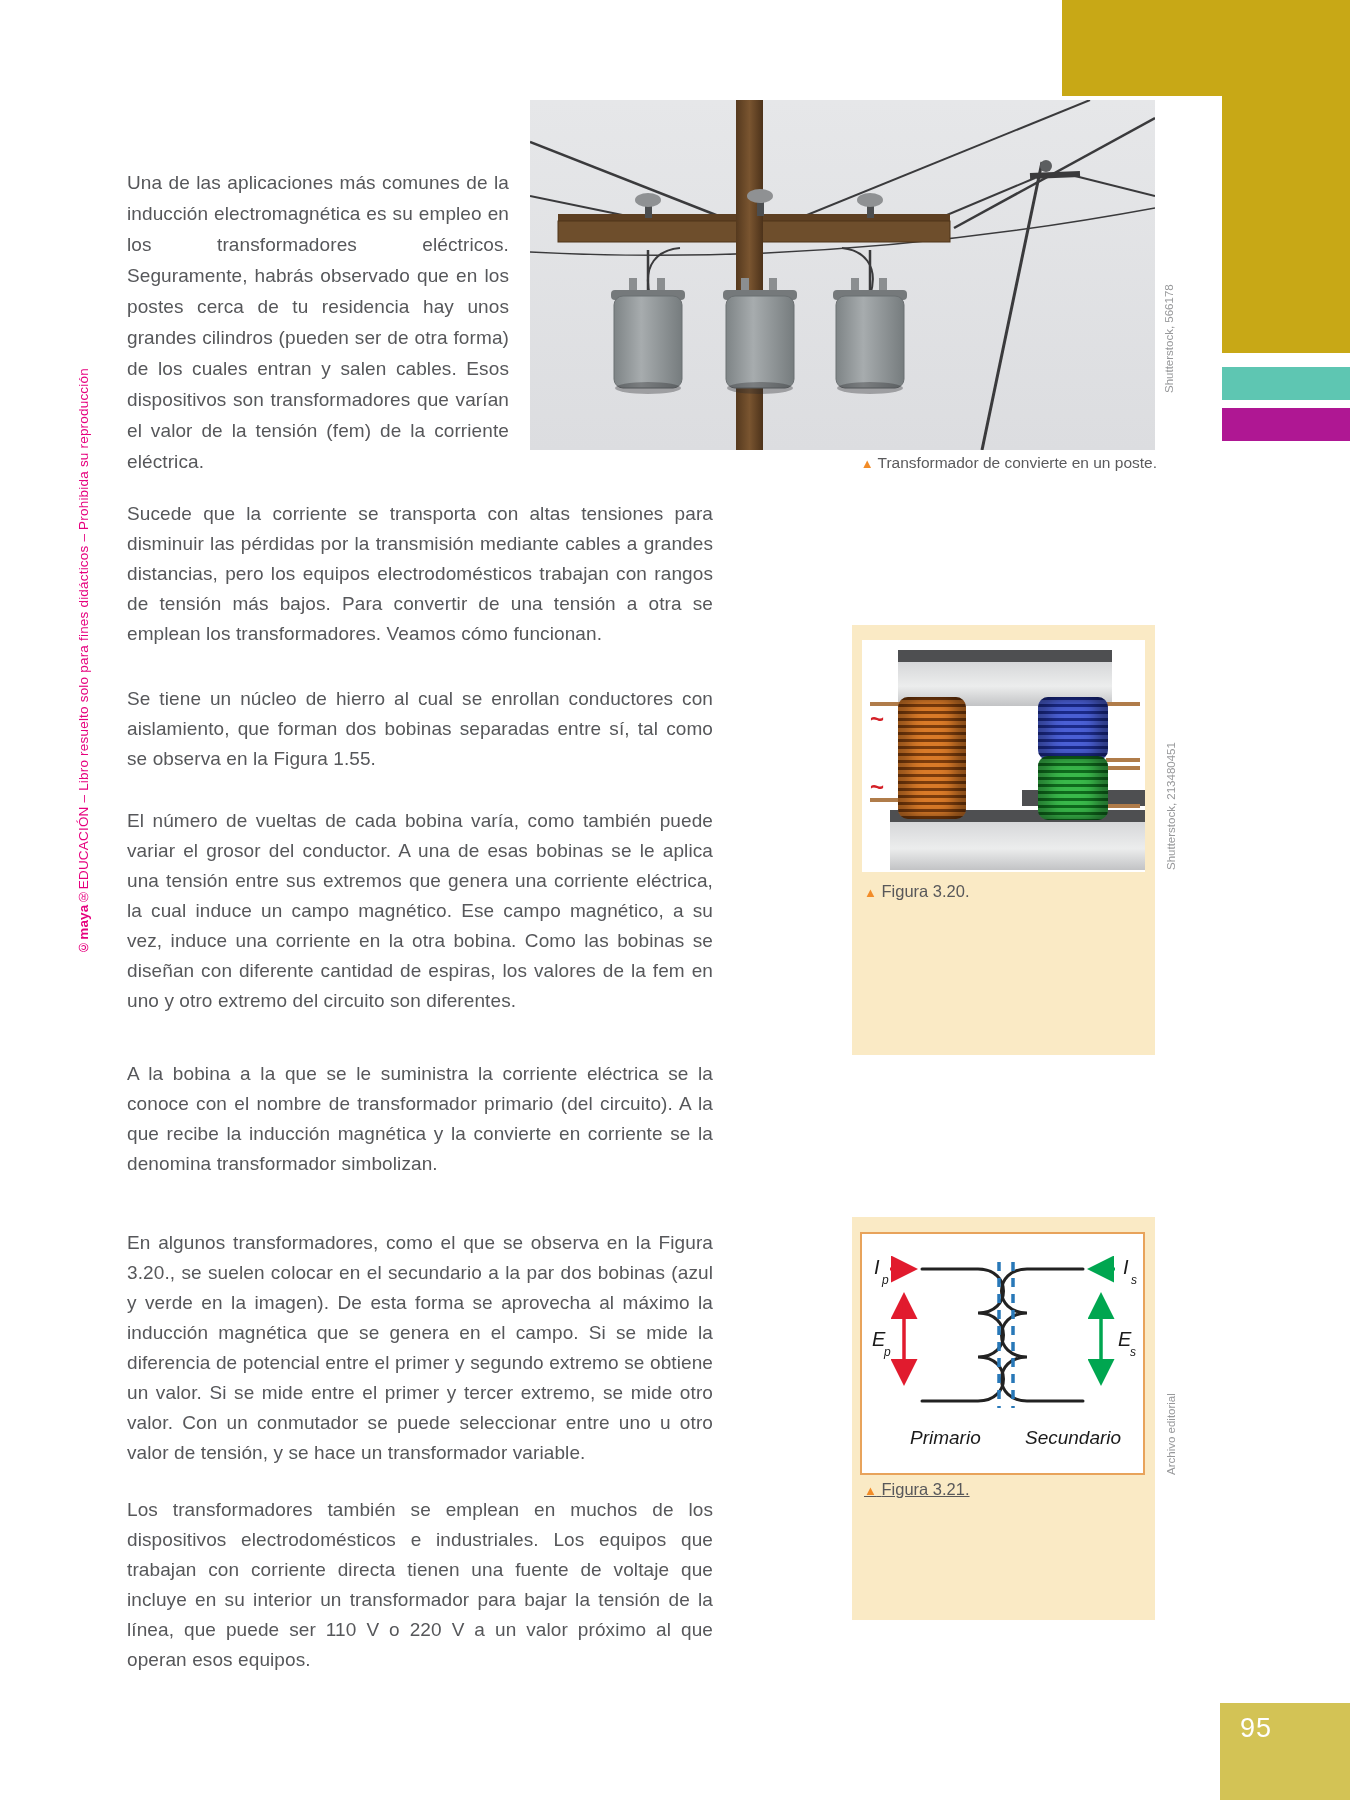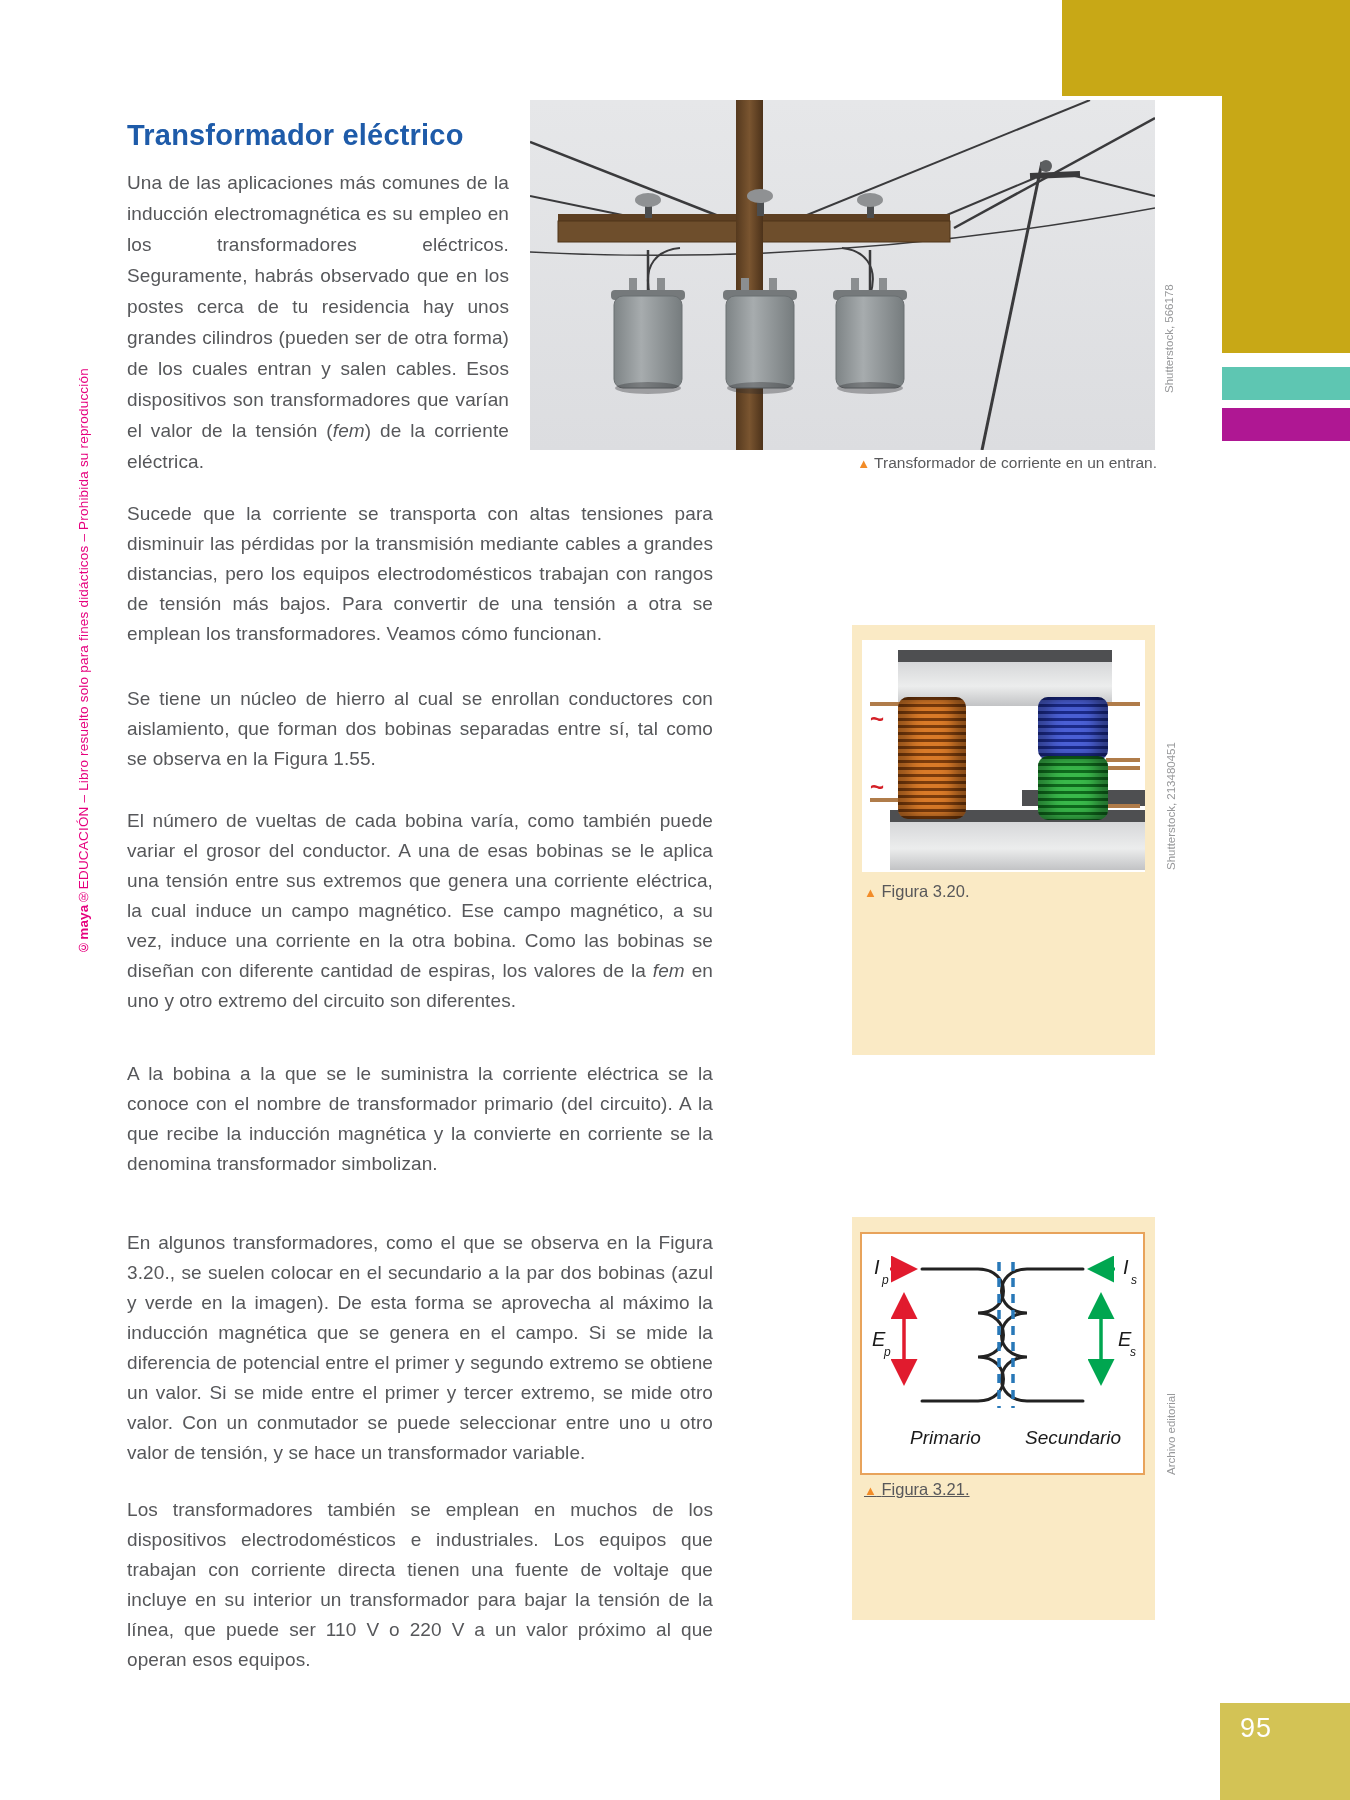--- a/index.html
+++ b/index.html
@@ -36,21 +36,21 @@
     color:#1e5ba9;font-size:29px;font-weight:bold;letter-spacing:.2px;
   }
   .para{
     position:absolute;color:#56575a;font-size:19px;line-height:31px;
     text-align:justify;letter-spacing:.1px;
   }
   .p1{left:127px;top:148px;width:382px;}
   .pw{left:127px;width:586px;line-height:30px;}
   .p2{top:480px;} .p3{top:665px;} .p4{top:787px;} .p5{top:1040px;}
   .p6{top:1196px;margin-top:32px;} .p7{top:1476px;}
-  .fem{font-style:italic;}
+  .fem{}
   
   .photo{position:absolute;left:530px;top:100px;width:625px;height:350px;}
   .photo-caption{
     position:absolute;left:530px;top:454px;width:627px;text-align:right;
     color:#5a5a5c;font-size:15.5px;
   }
   .tri{color:#f28c28;font-size:13px;}
   
   .figbox{position:absolute;left:852px;width:303px;background:#faeac5;}
   .figbox.f320{top:625px;height:430px;}
@@ -81,21 +81,20 @@
 
 <div class="page">
 
   <div class="gold-band"></div>
   <div class="gold-col"></div>
   <div class="teal-bar"></div>
   <div class="magenta-bar"></div>
 
   <div class="side-copy"><b>©maya</b><span>®EDUCACIÓN – Libro resuelto solo para fines didácticos – Prohibida su reproducción</span></div>
 
-  <h1 class="title">Transformador eléctrico</h1>
 
   <p class="para p1"><span>Una de las aplicaciones más comunes de la inducción electromagnética es su empleo en los transformadores eléctricos. Seguramente, habrás observado que en los postes cerca de tu residencia hay unos grandes cilindros (pueden ser de otra forma) de los cuales entran y salen cables. Esos dispositivos son transformadores que varían el valor de la tensión (</span><span class="fem">fem</span><span>) de la corriente eléctrica.</span></p>
   <p class="para pw p2">Sucede que la corriente se transporta con altas tensiones para disminuir las pérdidas por la transmisión mediante cables a grandes distancias, pero los equipos electrodomésticos trabajan con rangos de tensión más bajos. Para convertir de una tensión a otra se emplean los transformadores. Veamos cómo funcionan.</p>
   <p class="para pw p3">Se tiene un núcleo de hierro al cual se enrollan conductores con aislamiento, que forman dos bobinas separadas entre sí, tal como se observa en la Figura 1.55.</p>
   <p class="para pw p4"><span>El número de vueltas de cada bobina varía, como también puede variar el grosor del conductor. A una de esas bobinas se le aplica una tensión entre sus extremos que genera una corriente eléctrica, la cual induce un campo magnético. Ese campo magnético, a su vez, induce una corriente en la otra bobina. Como las bobinas se diseñan con diferente cantidad de espiras, los valores de la </span><span class="fem">fem</span><span> en uno y otro extremo del circuito son diferentes.</span></p>
   <p class="para pw p5">A la bobina a la que se le suministra la corriente eléctrica se la conoce con el nombre de transformador primario (del circuito). A la que recibe la inducción magnética y la convierte en corriente se la denomina transformador simbolizan.</p>
   <p class="para pw p6">En algunos transformadores, como el que se observa en la Figura 3.20., se suelen colocar en el secundario a la par dos bobinas (azul y verde en la imagen). De esta forma se aprovecha al máximo la inducción magnética que se genera en el campo. Si se mide la diferencia de potencial entre el primer y segundo extremo se obtiene un valor. Si se mide entre el primer y tercer extremo, se mide otro valor. Con un conmutador se puede seleccionar entre uno u otro valor de tensión, y se hace un transformador variable.</p>
   <p class="para pw p7">Los transformadores también se emplean en muchos de los dispositivos electrodomésticos e industriales. Los equipos que trabajan con corriente directa tienen una fuente de voltaje que incluye en su interior un transformador para bajar la tensión de la línea, que puede ser 110 V o 220 V a un valor próximo al que operan esos equipos.</p>
 
   <div class="photo">
@@ -176,21 +175,21 @@
         <g transform="translate(340,0)">
           <rect x="-19" y="178" width="8" height="14" fill="#8b8e90"></rect>
             <rect x="9" y="178" width="8" height="14" fill="#8b8e90"></rect>
           <rect x="-37" y="190" width="74" height="10" rx="4" fill="#75797b"></rect>
           <rect x="-34" y="196" width="68" height="92" rx="9" fill="url(#cyl)" stroke="#6b7072"></rect>
           <ellipse cx="0" cy="288" rx="33" ry="6" fill="rgba(40,40,42,.35)"></ellipse>
         </g>
       </g>
     </svg>
   </div>
-  <div class="photo-caption"><span class="tri">▲</span> <span>Transformador de corriente en un entran.</span></div>
+  <div class="photo-caption"><span class="tri">▲</span> <span>Transformador de convierte en un poste.</span></div>
   <div class="credit credit-photo">Shutterstock, 566178</div>
 
   <div class="figbox f320">
     <div class="fig-img">
 
       <div class="core-edge" style="left:36px;top:10px;width:214px;height:12px;"></div>
       <div class="core" style="left:36px;top:22px;width:214px;height:44px;"></div>
       <div class="core-edge" style="left:160px;top:150px;width:123px;height:16px;"></div>
       <div class="core-edge" style="left:28px;top:170px;width:255px;height:12px;"></div>
       <div class="core" style="left:28px;top:182px;width:255px;height:48px;"></div>

